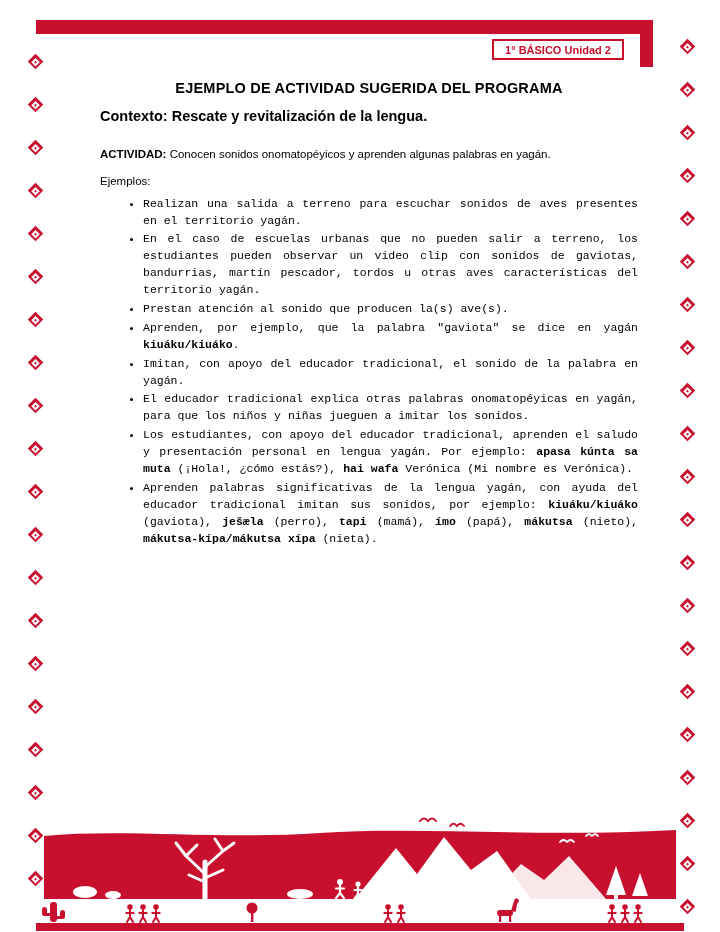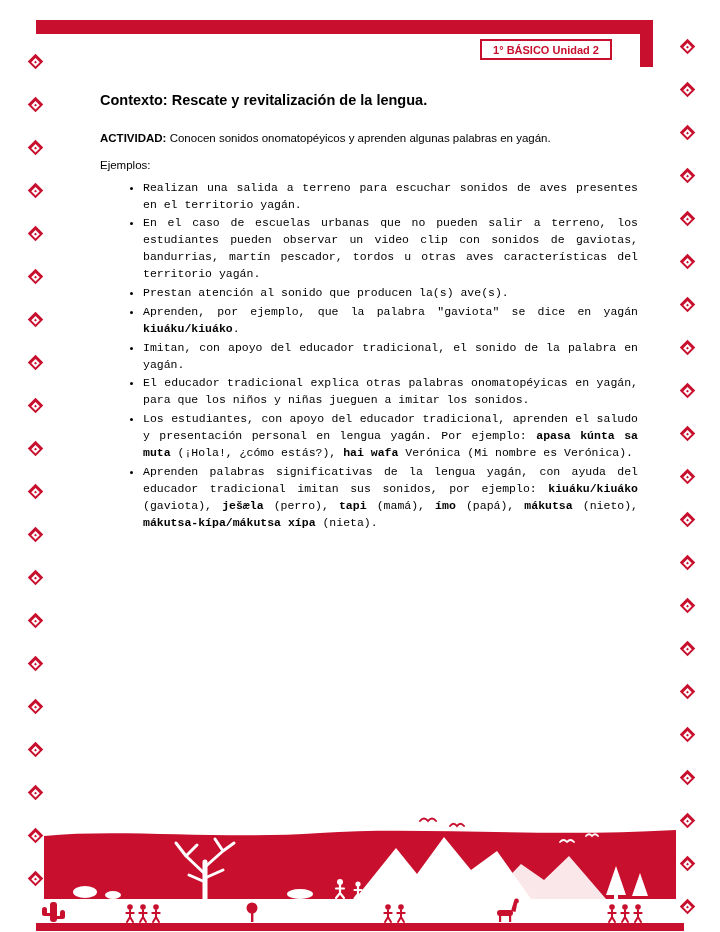--- a/index.html
+++ b/index.html
@@ -3,21 +3,21 @@
 <meta charset="utf-8">
 <style>
   :root { --red:#c8102e; --black:#000; }
   * { margin:0; padding:0; box-sizing:border-box; }
   html,body { width:720px; height:932px; }
   body { font-family:"Liberation Sans", sans-serif; background:#fff; color:#000; }
   .page { position:relative; width:720px; height:932px; background:#fff; overflow:hidden; }
 
   .top-bar  { position:absolute; left:36px; top:20px; width:617px; height:14px; background:var(--red); }
   .top-stub { position:absolute; left:640px; top:20px; width:13px; height:47px; background:var(--red); }
-  .unit-badge { position:absolute; left:480px; top:39px; width:132px; height:21px;
+  .unit-badge { position:absolute; left:492px; top:39px; width:132px; height:21px;
                 border:2px solid var(--red); background:#fff; color:var(--red);
                 font-weight:bold; font-size:11px; display:flex; align-items:center; justify-content:center; }
 
   .ornaments { position:absolute; display:flex; flex-direction:column; gap:32px; }
   .ornaments.left  { left:30px; top:56px; }
   .ornaments.right { left:682px; top:41px; }
   .diamond { width:11px; height:11px; background:var(--red); transform:rotate(45deg); position:relative; flex:0 0 auto; }
   .diamond::before { content:""; position:absolute; inset:2.5px; background:#fff; }
   .diamond::after  { content:""; position:absolute; inset:4.5px; background:var(--red); }
 
@@ -87,20 +87,21 @@
       <span class="diamond"></span>
       <span class="diamond"></span>
       <span class="diamond"></span>
       <span class="diamond"></span>
       <span class="diamond"></span>
       <span class="diamond"></span>
       <span class="diamond"></span>
     </div>
 
   <div class="content">
+    <div class="doc-title">EJEMPLO DE ACTIVIDAD SUGERIDA DEL PROGRAMA</div>
 
 
     <div class="context-heading">Contexto: Rescate y revitalización de la lengua.</div>
 
     <div class="activity-line">
       <span class="lbl">ACTIVIDAD:</span><span> Conocen sonidos onomatopéyicos y aprenden algunas palabras en yagán.</span>
     </div>
 
     <div class="examples-label">Ejemplos:</div>
 

